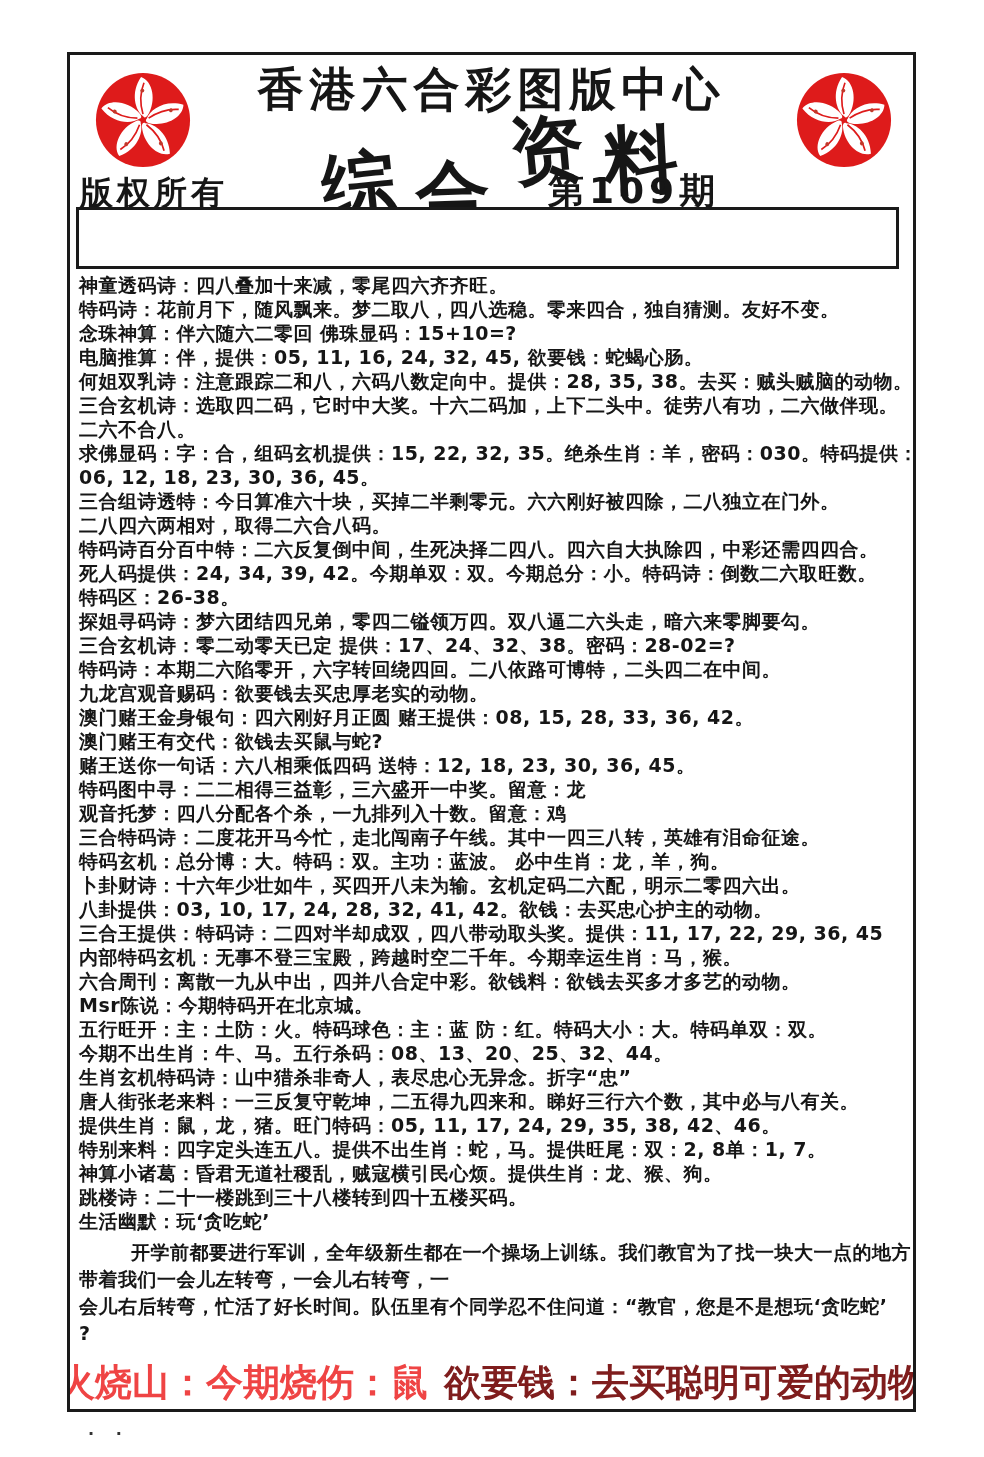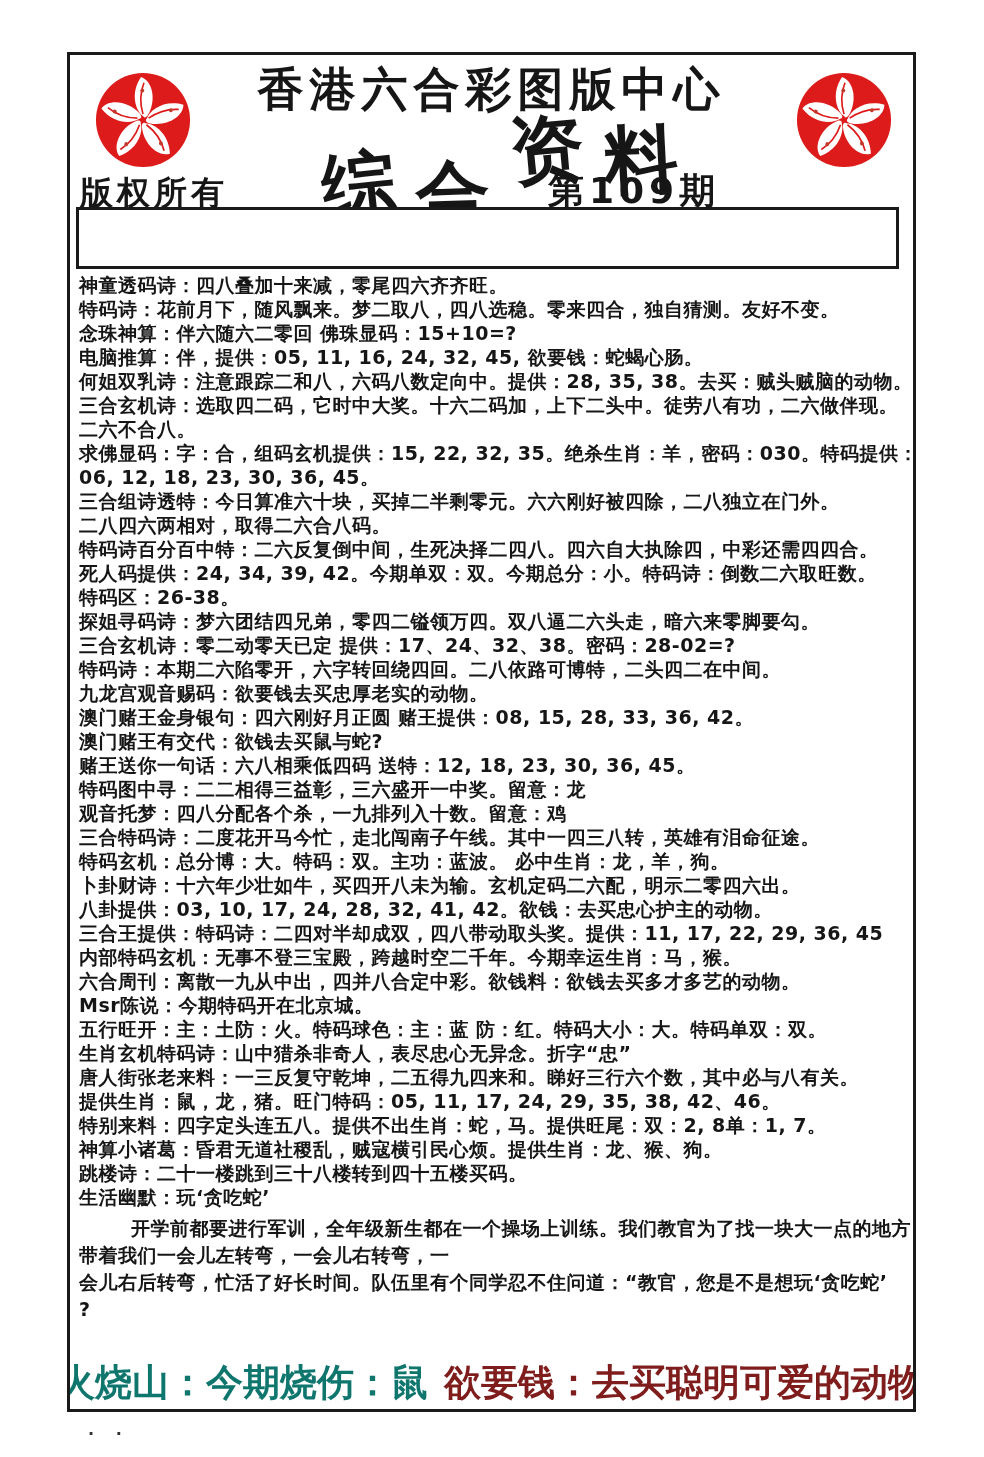--- a/index.html
+++ b/index.html
@@ -41,21 +41,21 @@
     letter-spacing:0.5px; white-space:nowrap;
   }
   .story { margin-top:6px; }
   .story .line { line-height:27px; }
   .story .line.indent { text-indent:52px; }
   .banner {
     position:absolute; left:0; bottom:1px; width:100%;
     display:flex; justify-content:center; gap:16px;
     font-size:37px; font-weight:bold; white-space:nowrap; background:#fff;
   }
-  .banner .red   { color:#0f766e; }
+  .banner .red   { color:#ef4444; }
   .banner .green { color:#7f1d1d; }
   .page-marks {
     position:absolute; left:88px; top:1420px; font-size:16px; font-weight:bold;
     letter-spacing:8px; color:#333;
   }
 </style>
 </head>
 <body>
 
 <div class="sheet">
@@ -160,20 +160,21 @@
     <div class="line">观音托梦：四八分配各个杀，一九排列入十数。留意：鸡</div>
     <div class="line">三合特码诗：二度花开马今忙，走北闯南子午线。其中一四三八转，英雄有泪命征途。</div>
     <div class="line">特码玄机：总分博：大。特码：双。主功：蓝波。  必中生肖：龙，羊，狗。</div>
     <div class="line">卜卦财诗：十六年少壮如牛，买四开八未为输。玄机定码二六配，明示二零四六出。</div>
     <div class="line">八卦提供：03, 10, 17, 24, 28, 32, 41, 42。欲钱：去买忠心护主的动物。</div>
     <div class="line">三合王提供：特码诗：二四对半却成双，四八带动取头奖。提供：11, 17, 22, 29, 36, 45</div>
     <div class="line">内部特码玄机：无事不登三宝殿，跨越时空二千年。今期幸运生肖：马，猴。</div>
     <div class="line">六合周刊：离散一九从中出，四并八合定中彩。欲钱料：欲钱去买多才多艺的动物。</div>
     <div class="line">Msr陈说：今期特码开在北京城。</div>
     <div class="line">五行旺开：主：土防：火。特码球色：主：蓝 防：红。特码大小：大。特码单双：双。</div>
+    <div class="line">今期不出生肖：牛、马。五行杀码：08、13、20、25、32、44。</div>
     <div class="line">生肖玄机特码诗：山中猎杀非奇人，表尽忠心无异念。折字“忠”</div>
     <div class="line">唐人街张老来料：一三反复守乾坤，二五得九四来和。睇好三行六个数，其中必与八有关。</div>
     <div class="line">提供生肖：鼠，龙，猪。旺门特码：05, 11, 17, 24, 29, 35, 38, 42、46。</div>
     <div class="line">特别来料：四字定头连五八。提供不出生肖：蛇，马。提供旺尾：双：2, 8单：1, 7。</div>
     <div class="line">神算小诸葛：昏君无道社稷乱，贼寇横引民心烦。提供生肖：龙、猴、狗。</div>
     <div class="line">跳楼诗：二十一楼跳到三十八楼转到四十五楼买码。</div>
     <div class="line">生活幽默：玩‘贪吃蛇’</div>
 
     <div class="story">
       <div class="line indent">开学前都要进行军训，全年级新生都在一个操场上训练。我们教官为了找一块大一点的地方，</div>

